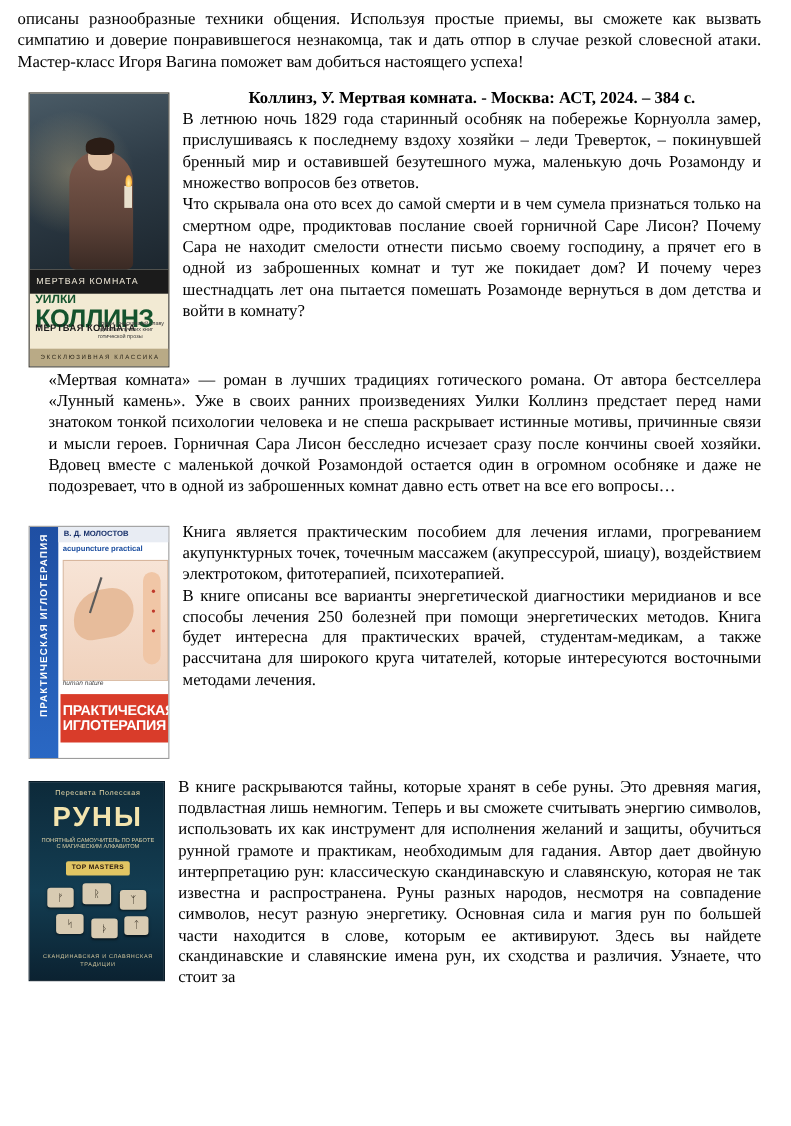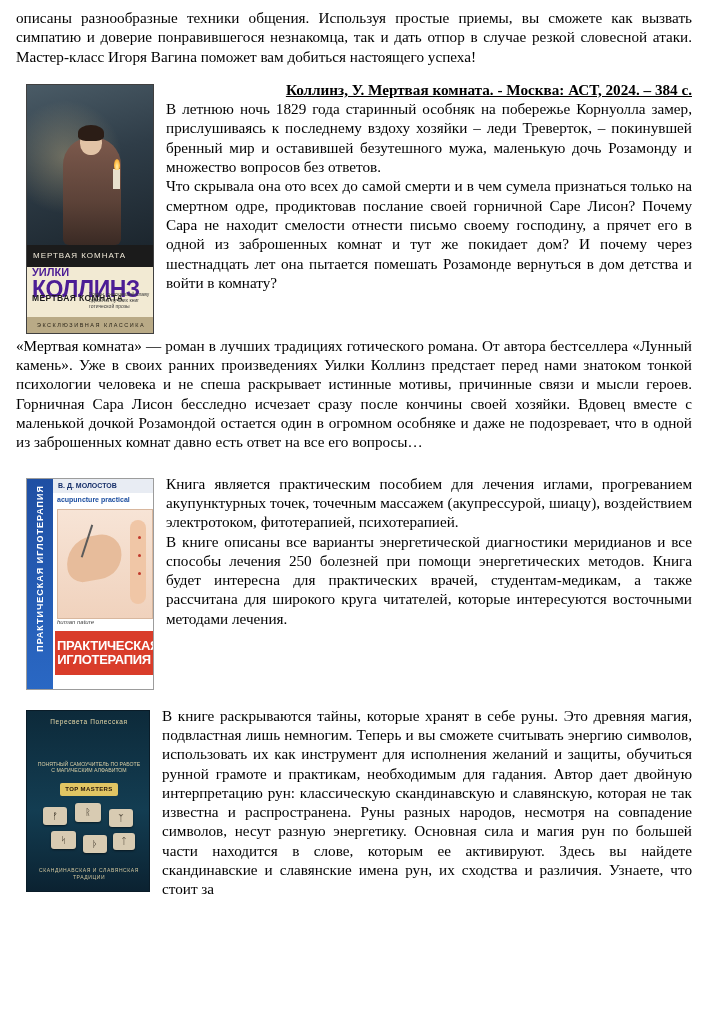--- a/index.html
+++ b/index.html
@@ -39,37 +39,37 @@
   }
   .cover {
     float: left;
     margin: 4px 12px 2px 10px;
     box-sizing: border-box;
     position: relative;
     overflow: hidden;
   }
   .entry-title {
     font-weight: bold;
-    text-align: right;
+    text-align: center;
     font-size: 15.2px;
     line-height: 1.27;
-    text-decoration: underline;
   }
   .para {
     font-size: 15.2px;
     line-height: 1.27;
     text-align: justify;
   }
   .clearfix::after {
     content: "";
     display: block;
     clear: both;
   }
   .tail {
     clear: both;
+    margin-left: 28px;
   }
 
   
   .cover1 {
     width: 128px;
     height: 250px;
     background: #f2ead3;
     border: 1px solid #404040;
   }
   .c1-art {
@@ -131,21 +131,21 @@
   .c1-author {
     position: absolute;
     left: 0; top: 182px;
     width: 128px;
     text-align: left;
     padding-left: 5px;
     box-sizing: border-box;
     font-family: "Liberation Sans", sans-serif;
     font-weight: bold;
     font-size: 23px;
-    color: #4c1d95;
+    color: #14532d;
     letter-spacing: -0.5px;
     line-height: 1;
   }
   .c1-title {
     position: absolute;
     left: 5px; top: 208px;
     width: 118px;
     font-family: "Liberation Sans", sans-serif;
     font-weight: bold;
     font-size: 8.5px;
@@ -416,20 +416,21 @@
 
     <div class="entry-body">
       <p class="para">Книга является практическим пособием для лечения иглами, прогреванием акупунктурных точек, точечным массажем (акупрессурой, шиацу), воздействием электротоком, фитотерапией, психотерапией.</p>
       <p class="para">В книге описаны все варианты энергетической диагностики меридианов и все способы лечения 250 болезней при помощи энергетических методов. Книга будет интересна для практических врачей, студентам-медикам, а также рассчитана для широкого круга читателей, которые интересуются восточными методами лечения.</p>
     </div>
   </div>
 
   <div class="entry clearfix" style="margin-top:14px;">
     <div class="cover cover3">
       <div class="c3-author">Пересвета Полесская</div>
+      <div class="c3-title">РУНЫ</div>
       <div class="c3-sub">ПОНЯТНЫЙ САМОУЧИТЕЛЬ ПО РАБОТЕ С МАГИЧЕСКИМ АЛФАВИТОМ</div>
       <div class="c3-badge">TOP MASTERS</div>
       <div class="c3-stone" style="left:16px; top:96px; width:24px; height:18px;">ᚠ</div>
       <div class="c3-stone" style="left:48px; top:92px; width:26px; height:19px;">ᚱ</div>
       <div class="c3-stone" style="left:82px; top:98px; width:24px; height:18px;">ᛉ</div>
       <div class="c3-stone" style="left:24px; top:120px; width:25px; height:18px;">ᛋ</div>
       <div class="c3-stone" style="left:56px; top:124px; width:24px; height:18px;">ᚦ</div>
       <div class="c3-stone" style="left:86px; top:122px; width:22px; height:17px;">ᛏ</div>
       <div class="c3-foot">СКАНДИНАВСКАЯ И СЛАВЯНСКАЯ ТРАДИЦИИ</div>
     </div>

